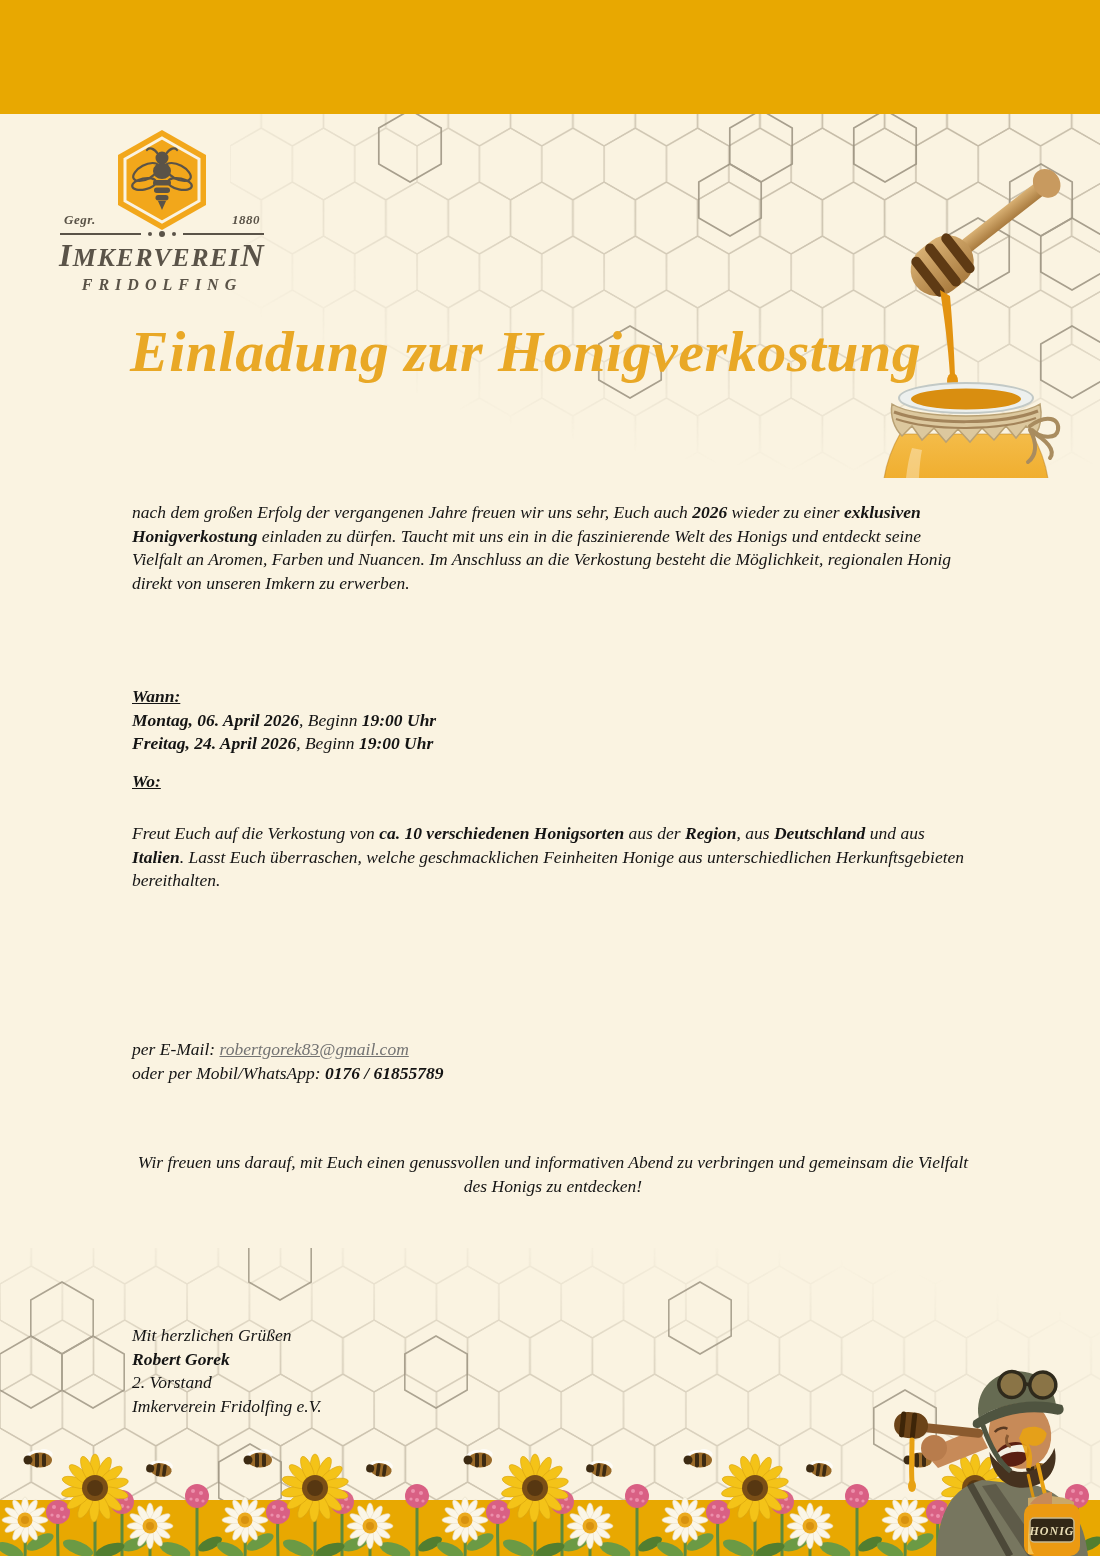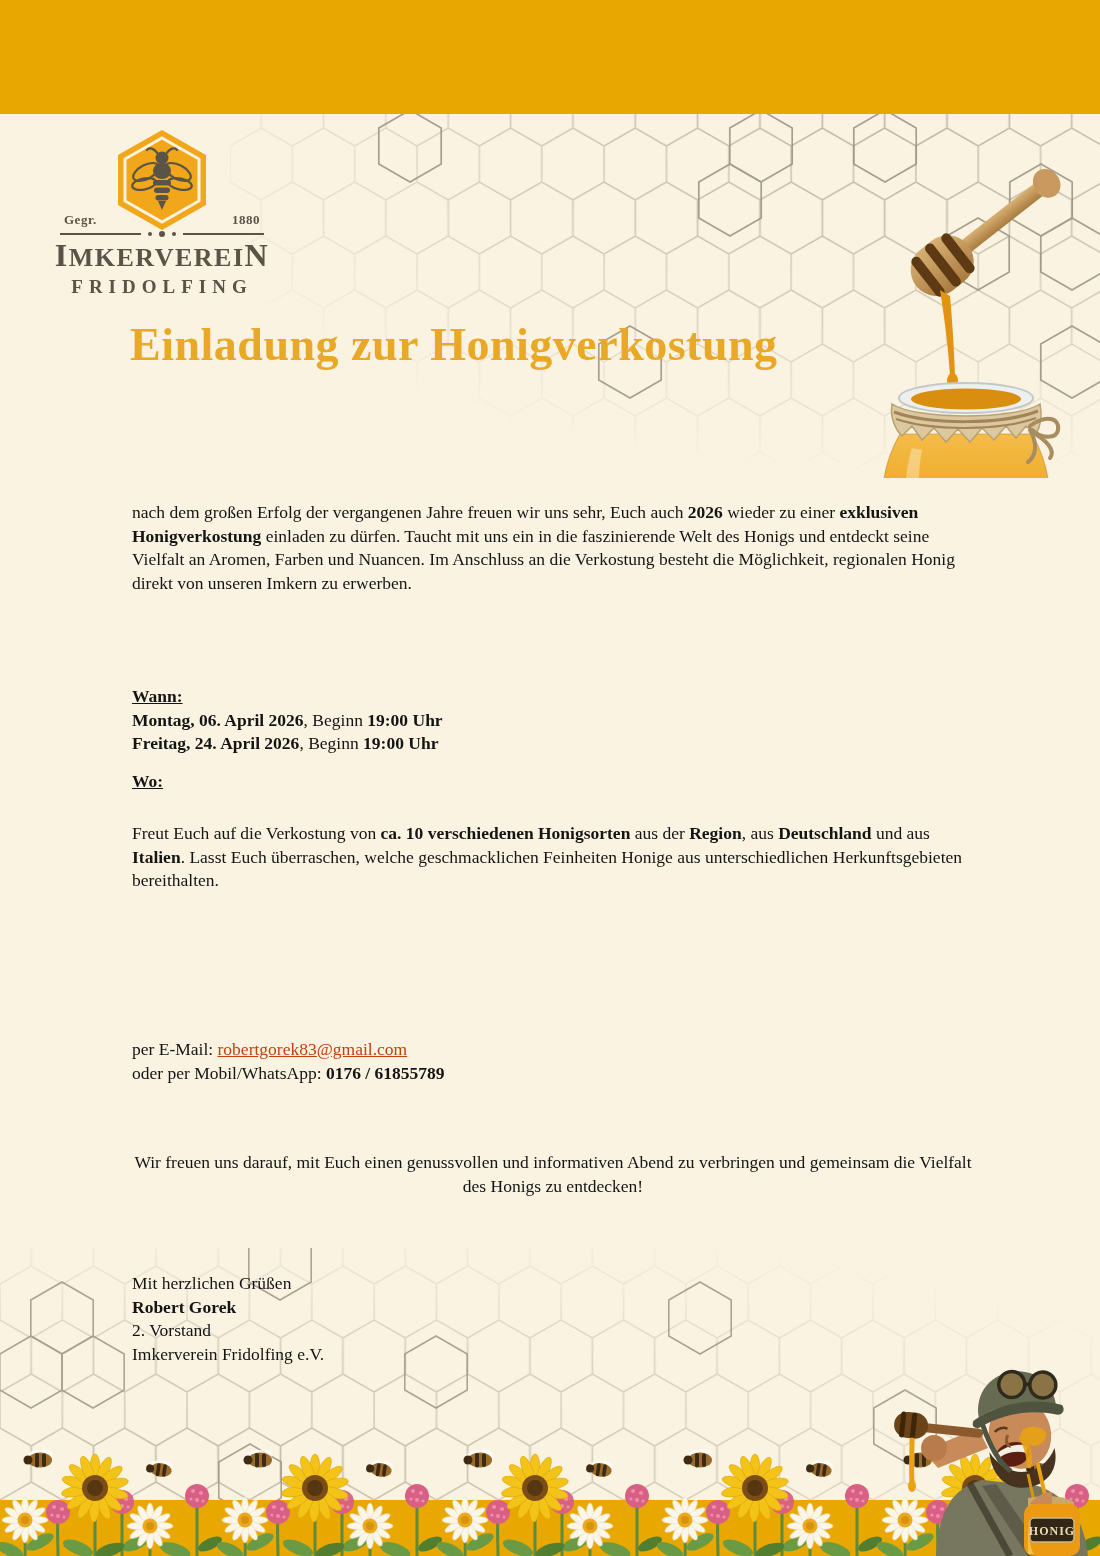--- a/index.html
+++ b/index.html
@@ -1,53 +1,54 @@
 <!DOCTYPE html>
 <html><head>
 <meta charset="utf-8">
 <style>
   html,body{margin:0;padding:0;background:#888;}
   .page{
     position:relative;width:1100px;height:1556px;margin:0 auto;
     background:#FAF3E1;overflow:hidden;
     font-family:"Liberation Serif","DejaVu Serif",serif;
     color:#141414;
+    font-style:italic;
   }
   .banner{position:absolute;top:0;left:0;width:1100px;height:114px;background:#E8A801;z-index:3;}
   .hexes{position:absolute;z-index:1;}
   .hex-top{top:110px;right:0;}
   .hex-bottom{top:1248px;left:0;}
 
   
   .logo{position:absolute;top:128px;left:42px;width:240px;text-align:center;z-index:4;color:#5A5348;}
   .logo .hexwrap{position:relative;height:100px;}
   .logo .founded{display:flex;justify-content:space-between;padding:0 22px;margin-top:-16px;
     font-size:13px;font-weight:bold;letter-spacing:.5px;}
   .logo .divider{display:flex;align-items:center;gap:7px;margin:3px 18px 2px;}
   .logo .divider .ln{flex:1;height:1.6px;background:#5A5348;}
   .logo .divider .d{width:4px;height:4px;border-radius:50%;background:#5A5348;}
   .logo .divider .d.big{width:6px;height:6px;}
   .logo .name{font-size:26px;font-weight:bold;letter-spacing:1.5px;line-height:1.05;}
   .logo .name .cap{font-size:32px;}
-  .logo .subname{font-size:19px;font-weight:bold;letter-spacing:6px;margin-top:3px;}
+  .logo .subname{font-size:16px;font-weight:bold;letter-spacing:6px;margin-top:3px;}
 
   
   .title{position:absolute;left:130px;top:318px;margin:0;z-index:10;
-    font-size:46px;font-weight:bold;color:#E9A826;letter-spacing:.5px;}
+    font-size:58px;font-weight:bold;color:#E9A826;letter-spacing:.5px;}
 
   
   .block{position:absolute;left:132px;width:842px;z-index:10;
     font-size:17.5px;line-height:23.5px;}
   .b{font-weight:bold;}
   .lbl{font-weight:bold;text-decoration:underline;}
-  a.email{color:#c2410c;text-decoration:underline;cursor:pointer;margin-top:34px;}
+  a.email{color:#737373;text-decoration:underline;cursor:pointer;margin-top:34px;}
   .pos-sal{top:434px;} .pos-intro{top:501px;} .pos-demand{top:634px;}
   .pos-when{top:685px;} .pos-where{top:770px;} .pos-var{top:822px;}
   .pos-reg{top:970px;} .pos-contact{top:1038px;} .pos-close{top:1151px;text-align:center;}
-  .pos-sig{top:1272px;}
+  .pos-sig{top:1324px;}
 
   
   .jar-illu{position:absolute;top:148px;left:860px;z-index:4;}
   .flower-strip{position:absolute;top:1440px;left:0;z-index:5;}
   .beekeeper{position:absolute;top:1356px;left:878px;z-index:7;}
 </style>
 </head>
 <body>
 
 <div class="page">

